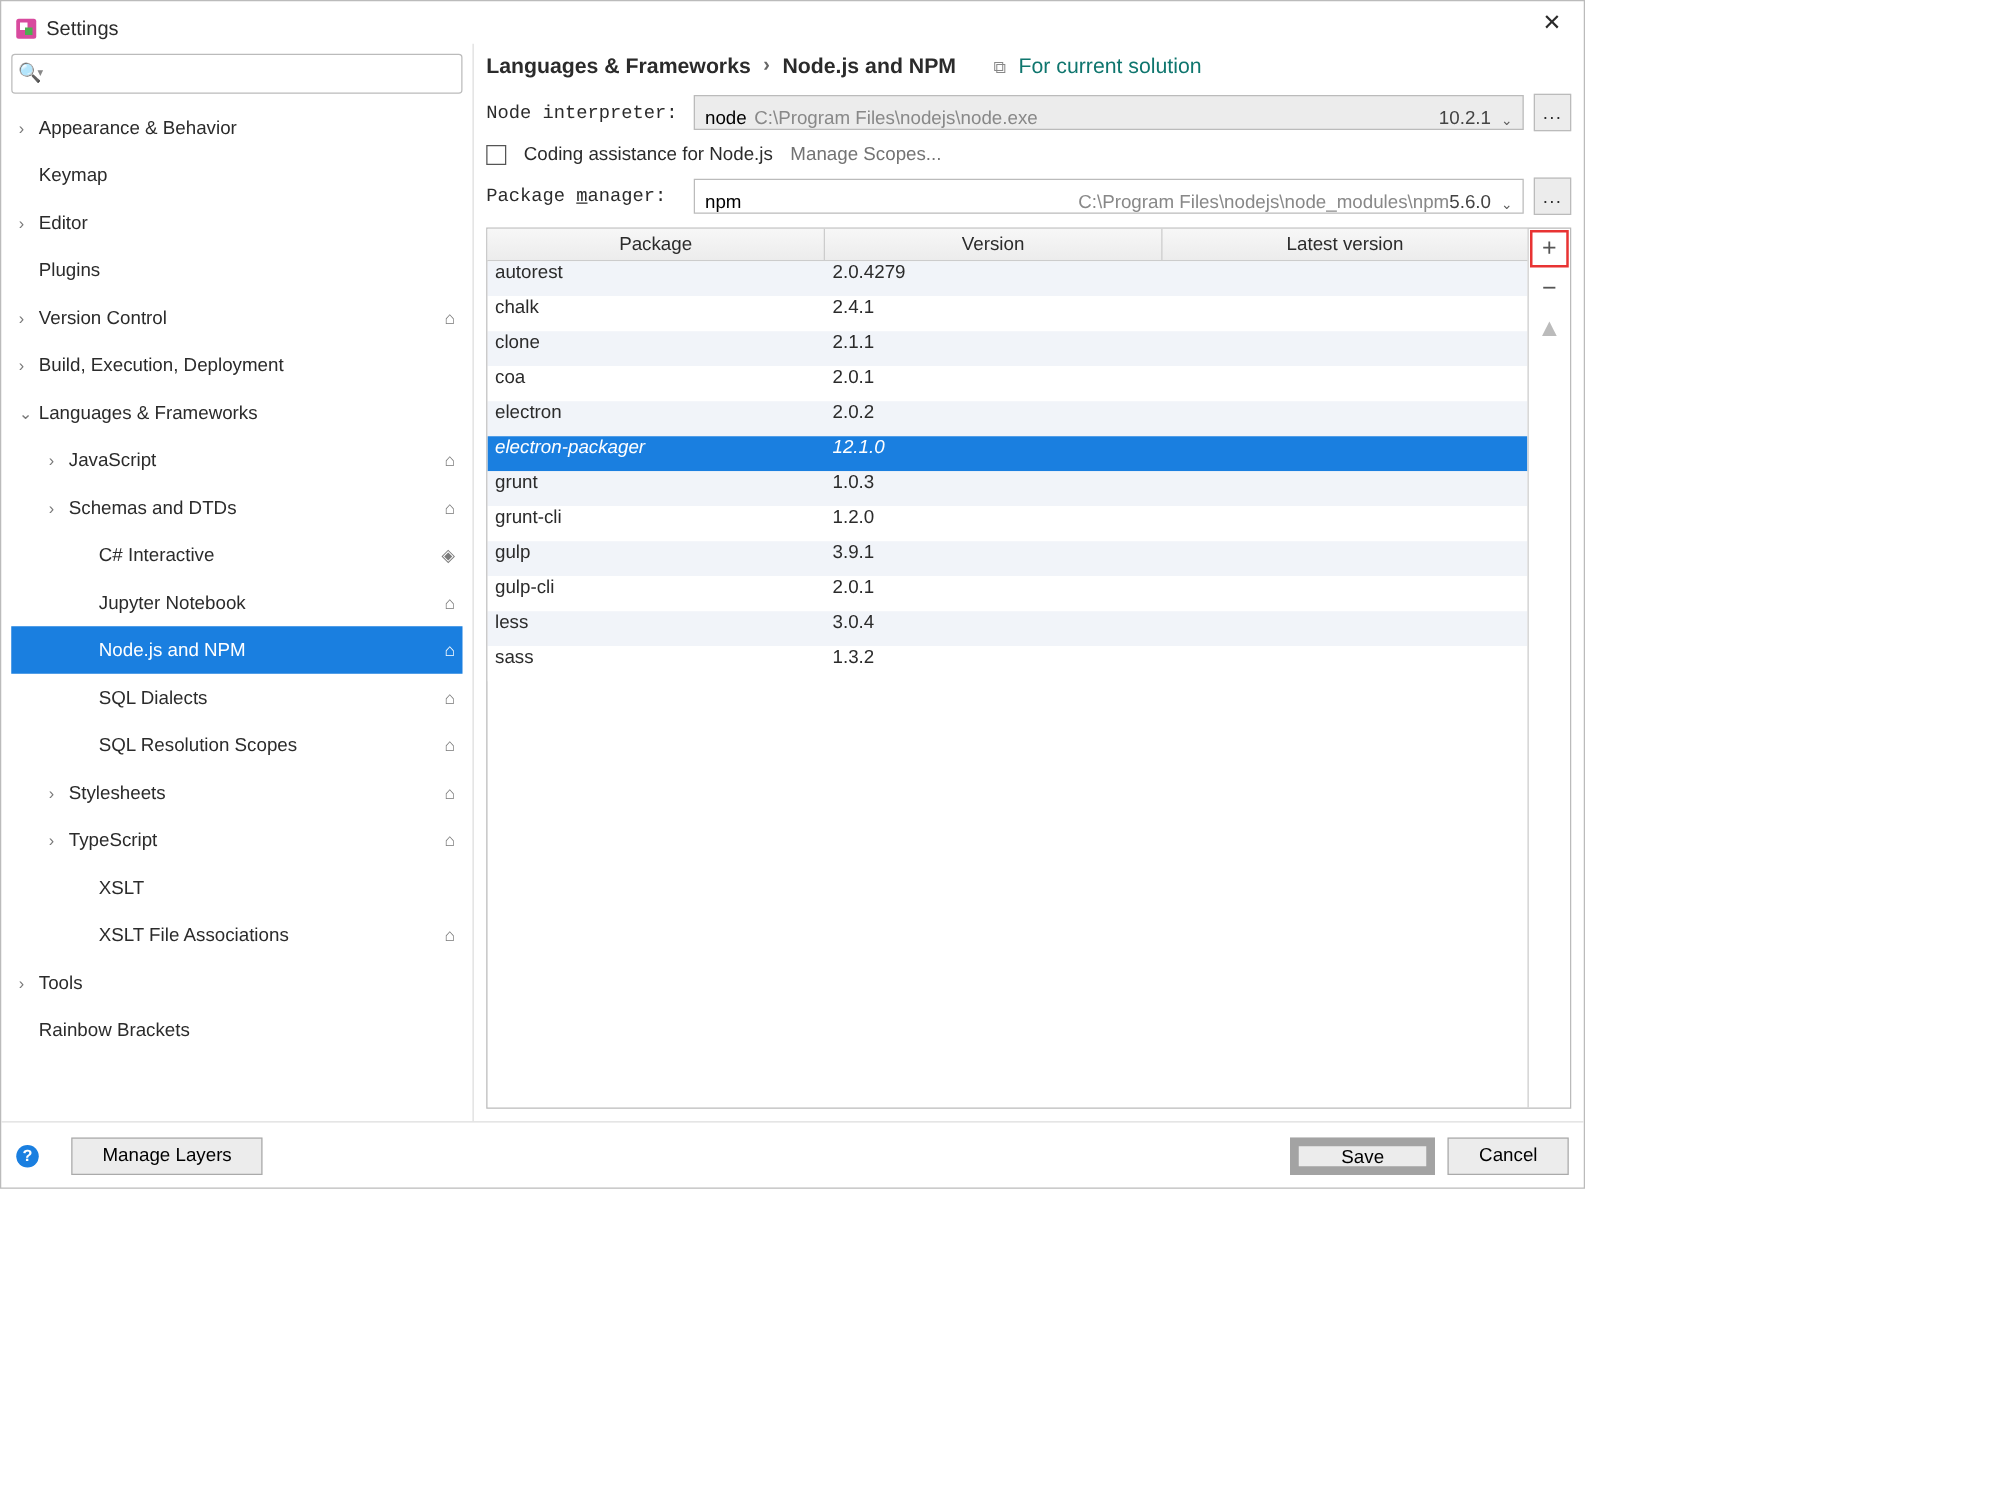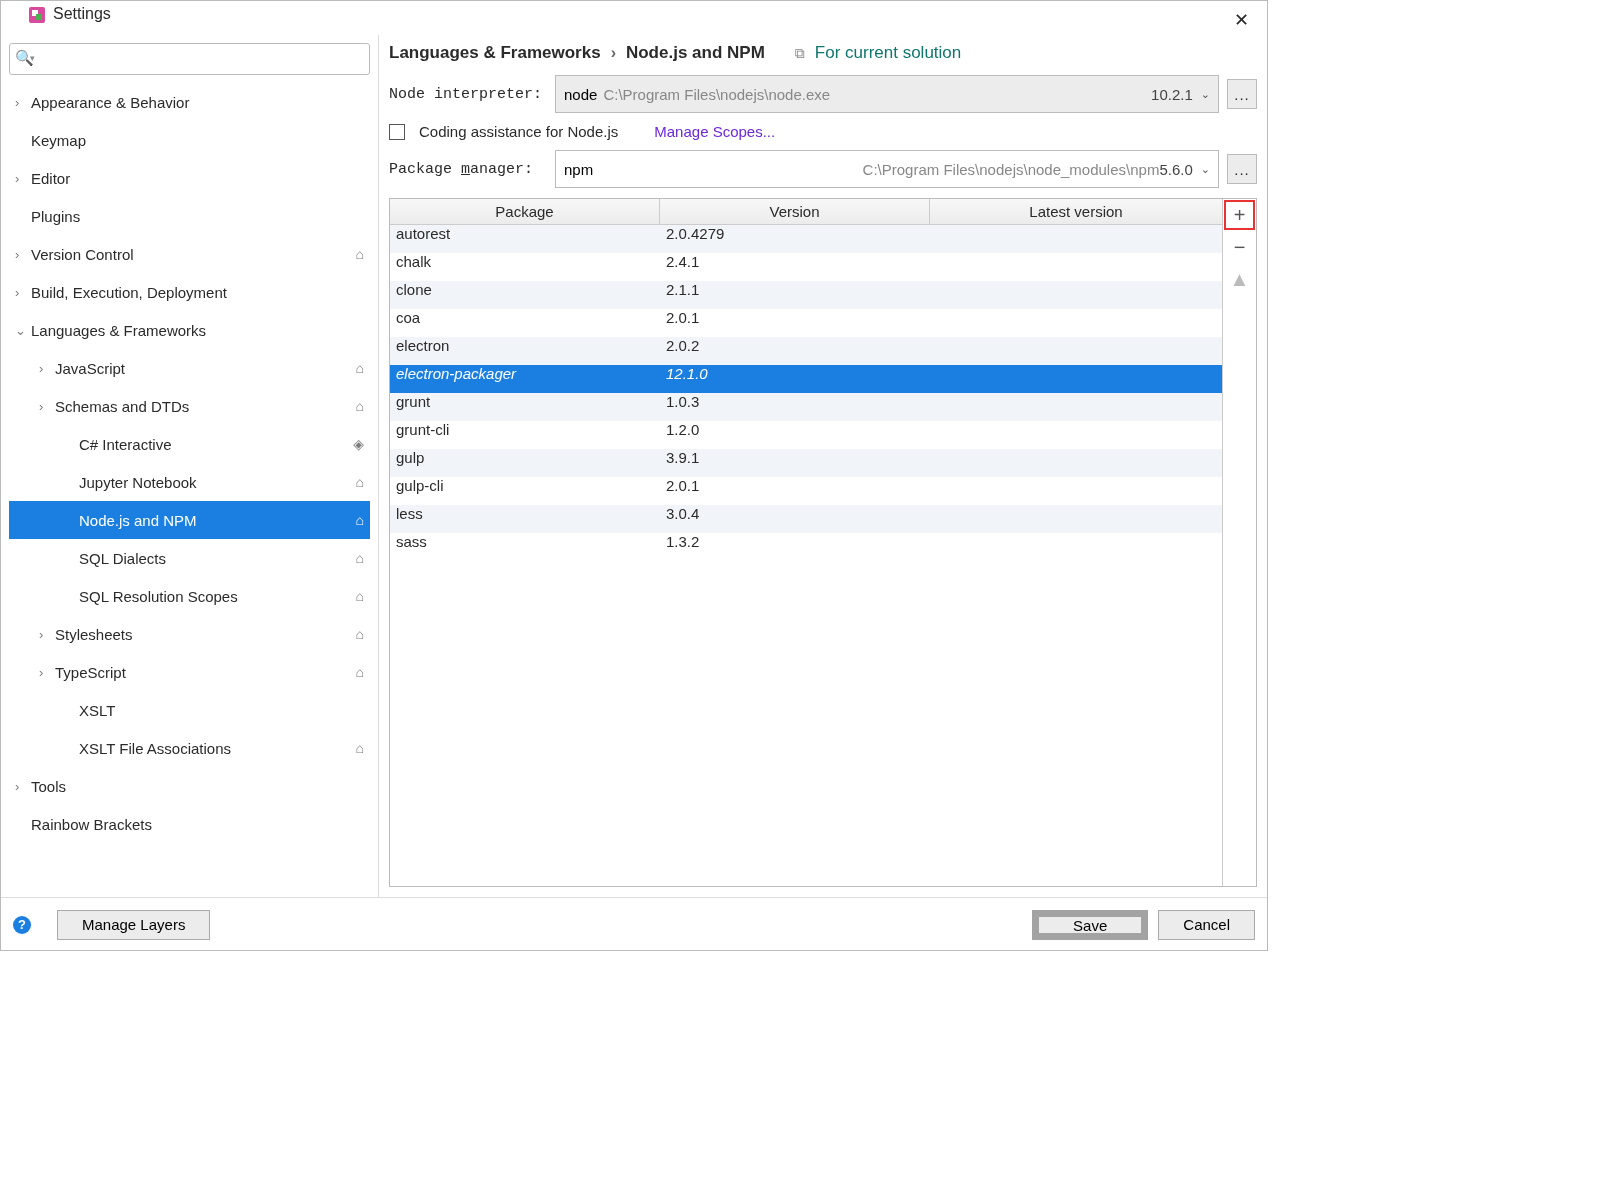--- a/index.html
+++ b/index.html
@@ -1,17 +1,17 @@
 <!DOCTYPE html>
 <html><head>
 <meta charset="utf-8">
 <style>
 * { box-sizing: border-box; margin: 0; padding: 0; }
 body { font-family: "Segoe UI", Arial, sans-serif; font-size: 15px; color: #2b2b2b; background: #fff; width: 1268px; height: 951px; border: 1px solid #bbb; overflow: hidden; }
-.titlebar { display: flex; align-items: flex-start; padding: 4px 10px 2px 10px; height: 34px; margin-left: 16px; }
+.titlebar { display: flex; align-items: flex-end; padding: 4px 10px 2px 10px; height: 34px; }
 .titlebar .app-icon { width: 20px; height: 20px; margin-right: 6px; }
 .titlebar .title { font-size: 16px; }
 .titlebar .close { margin-left: auto; font-size: 18px; cursor: pointer; padding: 4px 8px; }
 .main { display: flex; height: 862px; }
 .sidebar { width: 378px; border-right: 1px solid #ddd; padding: 8px 8px 8px 8px; }
 .search-wrap { position: relative; margin-bottom: 8px; }
 .search-wrap input { width: 100%; height: 32px; border: 1px solid #bbb; border-radius: 3px; padding: 0 8px 0 28px; font-size: 15px; outline: none; }
 .search-wrap .mag { position: absolute; left: 6px; top: 6px; color: #888; font-size: 15px; }
 .search-wrap .dd { position: absolute; left: 21px; top: 10px; color: #888; font-size: 9px; }
 .tree-item { display: flex; align-items: center; height: 38px; padding: 0 6px; cursor: pointer; }
@@ -24,29 +24,29 @@
 .selected { background: #1a7fe0; color: #fff; }
 .selected .arrow, .selected .badge { color: #fff; }
 .content { flex: 1; padding: 8px 10px 10px 10px; display: flex; flex-direction: column; }
 .breadcrumbs { display: flex; align-items: center; gap: 10px; margin-bottom: 12px; }
 .breadcrumbs .bc { font-weight: 700; font-size: 17px; }
 .breadcrumbs .sep { color: #666; font-size: 16px; font-weight: 700; }
 .breadcrumbs .scope-icon { color: #888; font-size: 14px; margin-left: 20px; }
 .breadcrumbs .scope { color: #0f766e; font-size: 17px; }
 .row { display: flex; align-items: center; margin-bottom: 10px; gap: 8px; }
 .row .lbl { width: 158px; font-family: Liberation Mono, monospace; }
-.combo { flex: 1; display: flex; align-items: center; border: 1px solid #bbb; background: #ececec; height: 38px; padding: 0 8px; font-size: 15px; }
+.combo { flex: 1; display: flex; align-items: flex-end; border: 1px solid #bbb; background: #ececec; height: 28px; padding: 0 8px; font-size: 15px; }
 .combo.white { background: #fff; }
 .combo .val { color: #000; }
 .combo .path { color: #888; margin-left: 6px; flex: 1; }
 .combo .ver { color: #444; margin-left: auto; margin-right: 4px; }
 .combo .chev { color: #555; font-size: 11px; margin-left: 4px; }
 .ellipsis-btn { width: 30px; height: 30px; border: 1px solid #bbb; background: #ececec; display: flex; align-items: center; justify-content: center; cursor: pointer; font-size: 15px; letter-spacing: 1px; }
 .chk { width: 16px; height: 16px; border: 1px solid #555; margin-right: 6px; }
-.mscopes { color: #6d28d9; margin-left: 28px; }
+.mscopes { color: #737373; margin-left: 6px; }
 .tablewrap { display: flex; border: 1px solid #bbb; flex: 1; min-height: 0; }
 .grid { flex: 1; display: flex; flex-direction: column; }
 .grid-head { display: flex; background: linear-gradient(#f7f7f7,#ececec); border-bottom: 1px solid #ccc; }
 .grid-head div { padding: 4px 8px; text-align: center; font-size: 15px; }
 .grid-head .c1 { width: 270px; border-right: 1px solid #ccc; }
 .grid-head .c2 { width: 270px; border-right: 1px solid #ccc; }
 .grid-head .c3 { flex: 1; }
 .grid-body { flex: 1; overflow: auto; }
 .grid-row { display: flex; height: 28px; }
 .grid-row:nth-child(odd) { background: #f1f4f9; }

